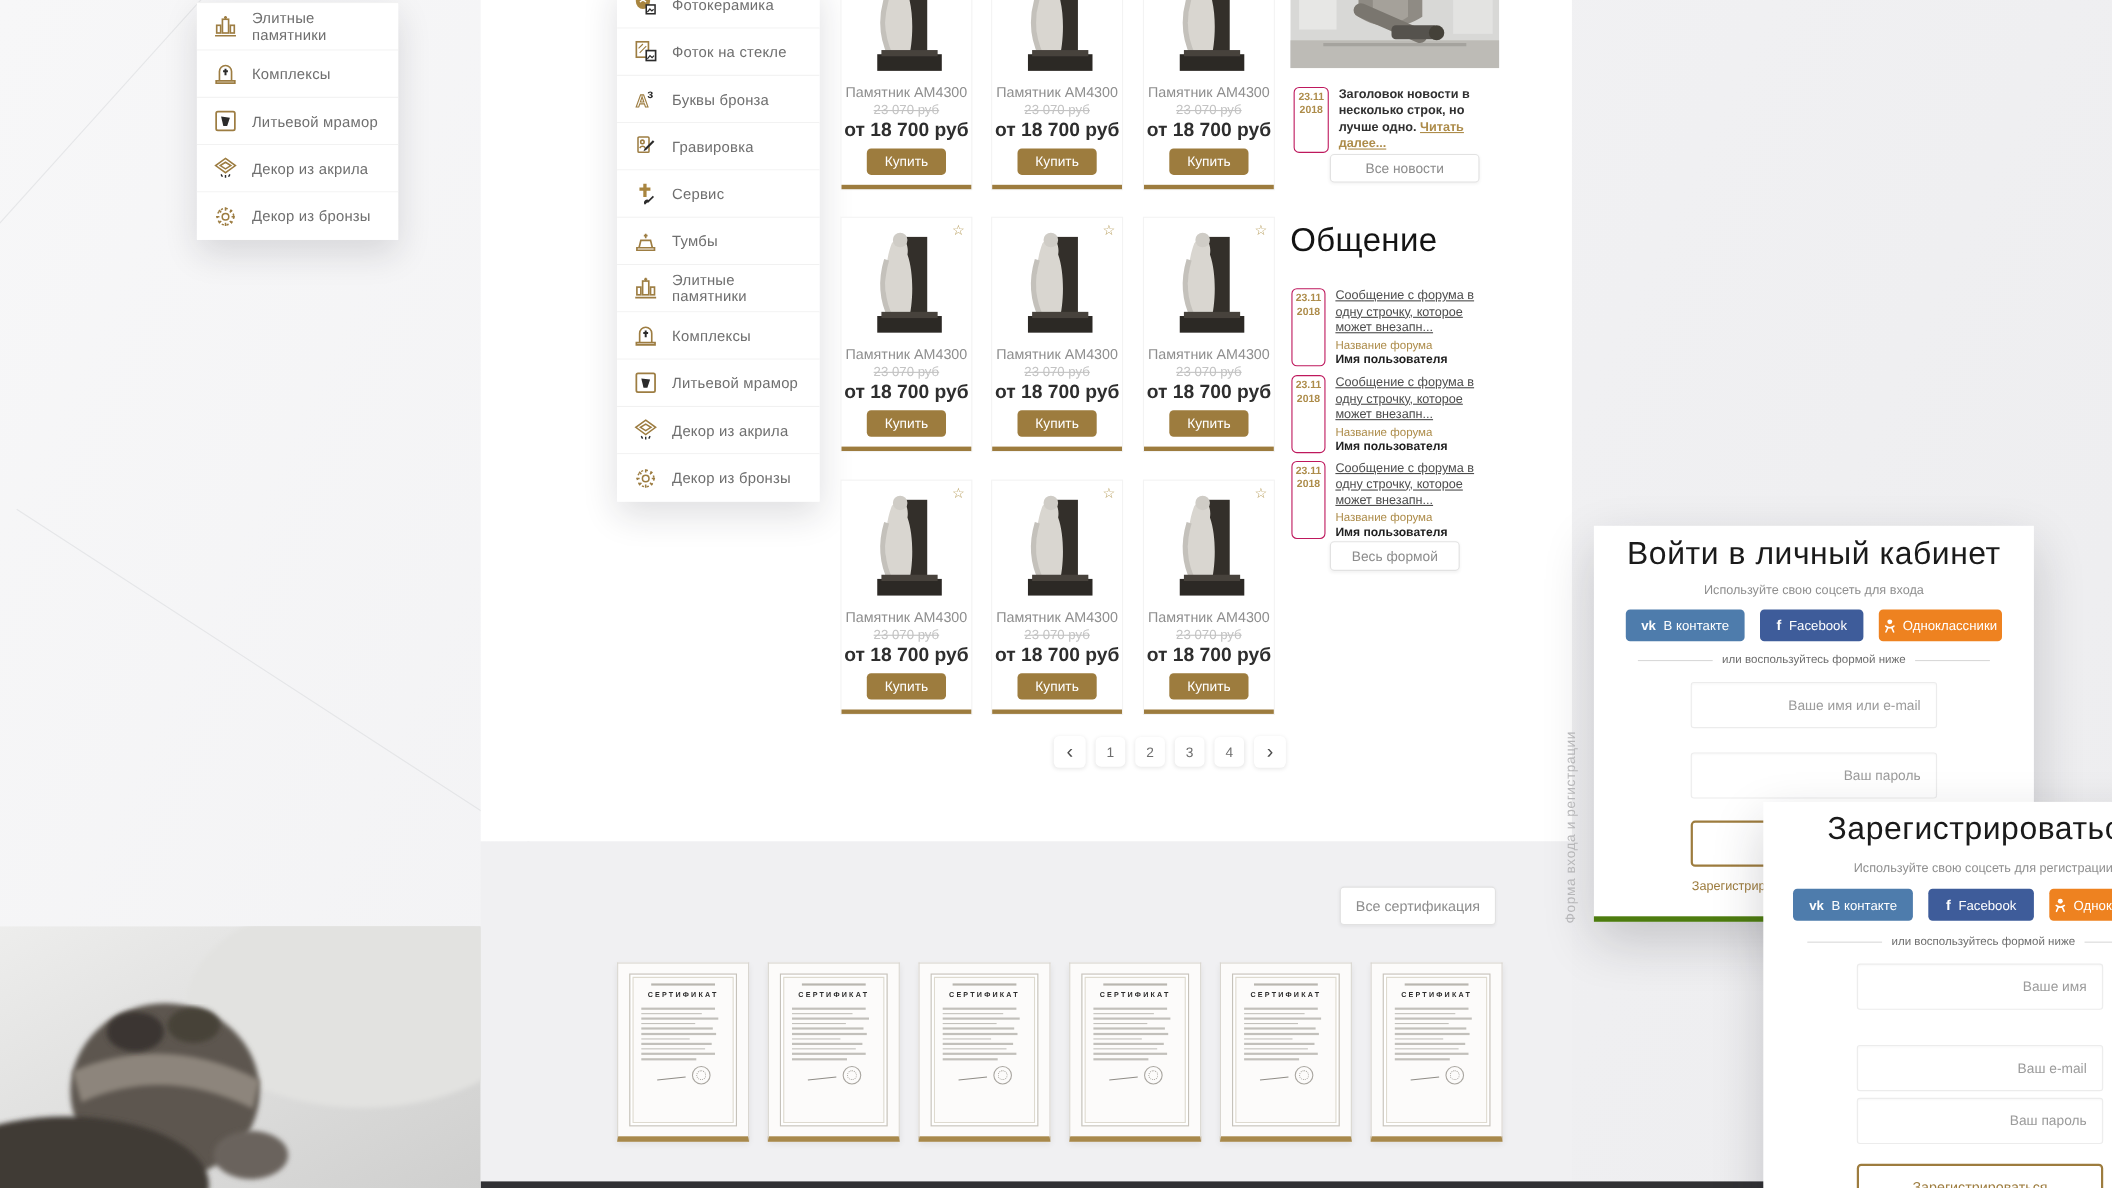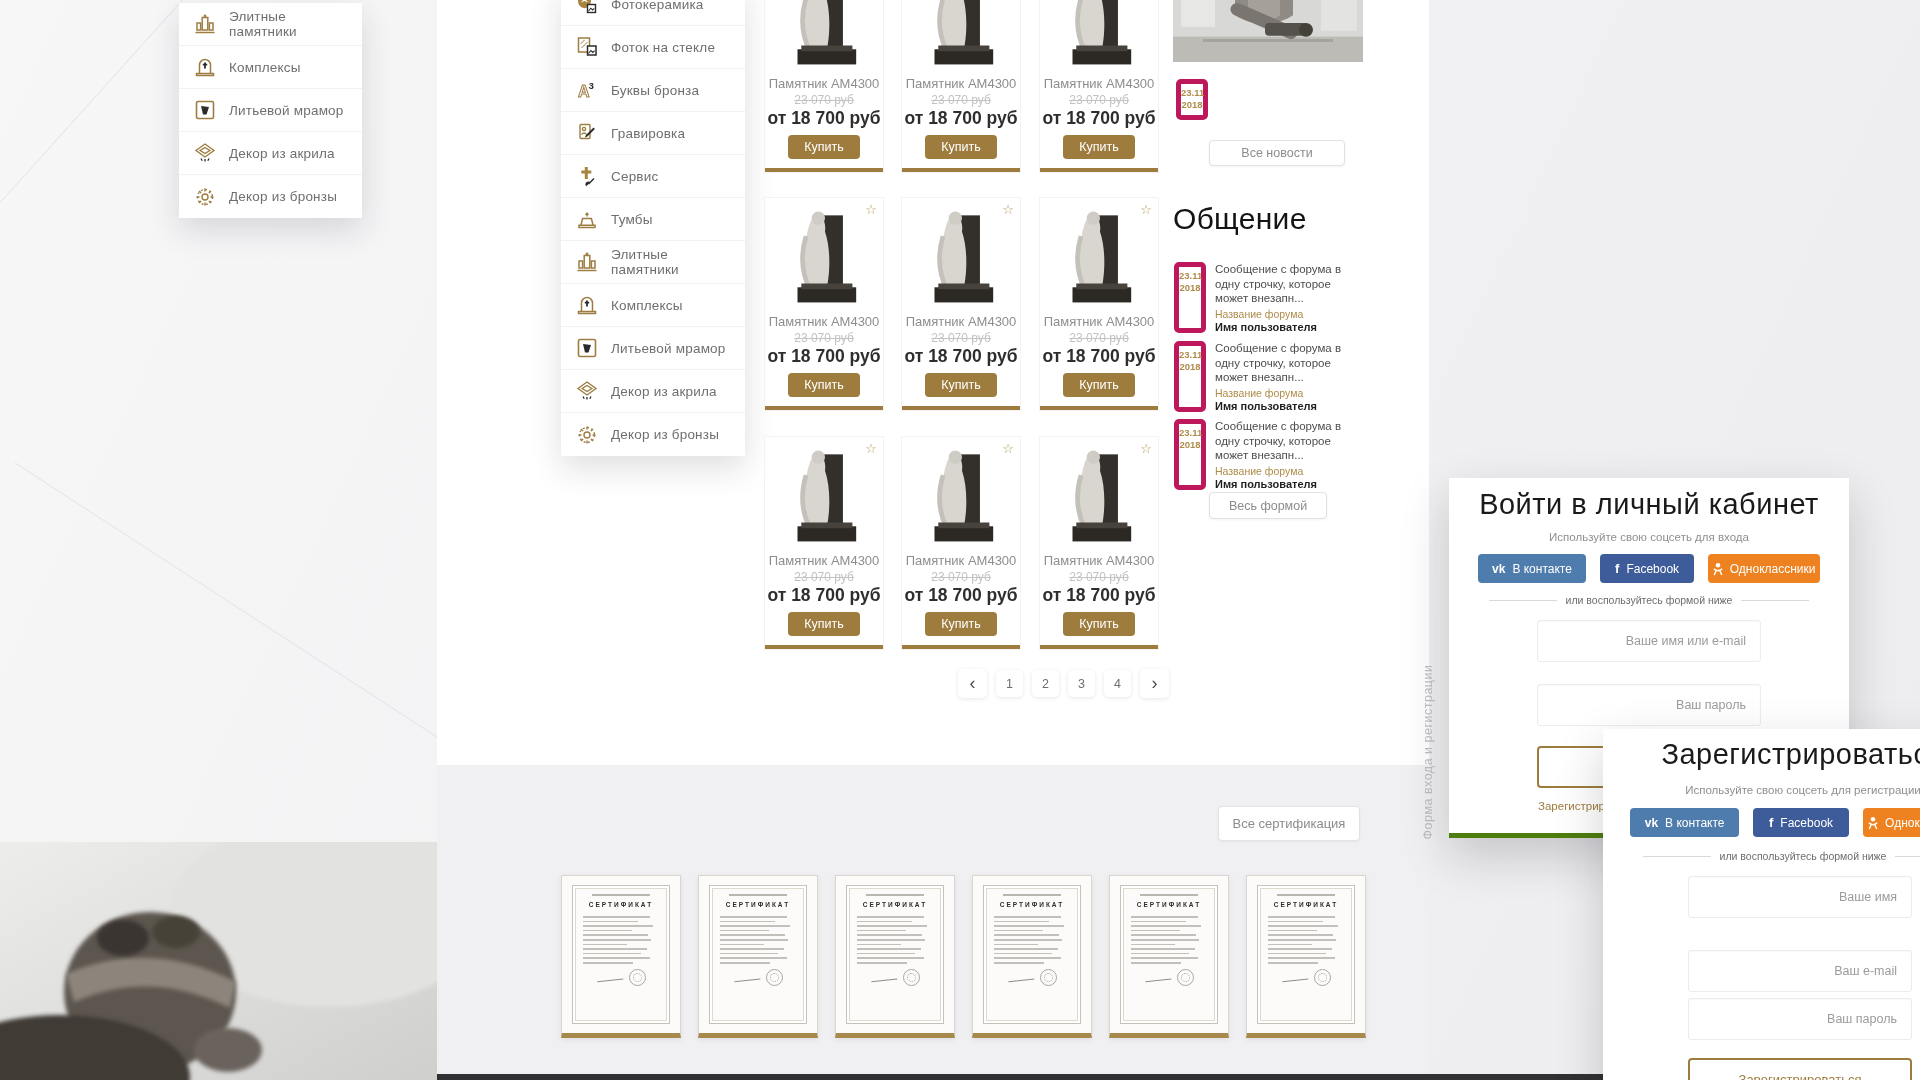--- a/index.html
+++ b/index.html
@@ -40,34 +40,34 @@
 
   
   .pagination { position:absolute; left:958px; top:669px; display:flex; gap:9px; align-items:center; }
   .pg { background:#fff; border-radius:5px; box-shadow:0 1px 4px rgba(0,0,0,.10);
      color:#6e6e6e; display:flex; align-items:center; justify-content:center; cursor:pointer; }
   .pg.num { width:27px; height:27px; font-size:12.5px; }
   .pg.nav { width:29px; height:29px; font-size:18px; color:#4c4c4c; }
 
   
   .news-photo { position:absolute; left:1173px; top:-18px; width:190px; height:80px; }
-  .date-badge { width:32px; border:5px solid #be185d; border-radius:5px; color:#ad8c4a;
+  .date-badge { width:32px; border:1px solid #be185d; border-radius:5px; color:#ad8c4a;
      font-size:9.5px; font-weight:bold; text-align:center; line-height:1.3; padding:3px 0; background:#fff; }
   .news-item { position:absolute; left:1176px; top:79px; display:flex; gap:9px; width:182px; }
   .news-text { font-size:11.5px; font-weight:bold; color:#303030; line-height:1.3; width:140px; }
   .gold-link { color:#ad8c4a; text-decoration:underline; cursor:pointer; }
   .ghost-btn { position:absolute; background:#fff; border:1px solid #e2e2e2; border-radius:4px;
      color:#8c8c8c; font-size:12.5px; display:flex; align-items:center; justify-content:center;
      box-shadow:0 1px 3px rgba(0,0,0,.05); cursor:pointer; }
   #news-btn { left:1209px; top:140px; width:136px; height:26px; }
   #forum-btn { left:1209px; top:492px; width:118px; height:27px; }
   .section-title { position:absolute; color:#141414; font-weight:500; letter-spacing:.3px; }
   #forum-title { left:1173px; top:202px; font-size:30px; }
   .forum-item { position:absolute; left:1174px; display:flex; gap:9px; width:186px; }
-  .forum-msg { font-size:11.5px; color:#4d4d4d; line-height:1.28; width:146px; }
+  .forum-msg { font-size:11.5px; color:#4d4d4d; line-height:1.28; width:146px;text-decoration:underline; }
   .forum-name { font-size:10.5px; color:#ad8c4a; margin-top:2px; cursor:pointer; }
   .forum-user { font-size:11px; color:#1f1f1f; font-weight:bold; margin-top:1px; }
 
   
   #cert-title { left:561px; top:800px; font-size:29px; }
   #cert-btn { left:1218px; top:806px; width:142px; height:35px; font-size:13px; }
   .cert { position:absolute; top:875px; width:120px; height:163px; background:#fcfbfa;
      border:1px solid #d9d6d0; border-bottom:5px solid #a8894c; box-shadow:0 2px 6px rgba(0,0,0,.07);
      padding:9px 10px; cursor:pointer; }
   .cert-frame { height:100%; border:1px solid #c6c2ba; box-shadow:inset 0 0 0 2px #fff, inset 0 0 0 3px #dedacf;
@@ -412,20 +412,21 @@
     <rect x="92" y="42" width="42" height="13" rx="4" fill="#55524d"></rect>
     <circle cx="133" cy="49" r="7" fill="#444139"></circle>
     <path d="M30 60 h130" stroke="#a5a39e" stroke-width="3"></path>
   </svg>
 
   <div class="news-item">
     <div class="date-badge">
       <div>23.11</div>
       <div>2018</div>
     </div>
+    <div class="news-text"><span>Заголовок новости в несколько строк, но лучше одно. </span><span class="gold-link">Читать далее...</span></div>
   </div>
   <div class="ghost-btn" id="news-btn">Все новости</div>
 
   <div class="section-title" id="forum-title">Общение</div>
   <div id="forum-list">
       <div class="forum-item" style="top:262px;">
         <div class="date-badge">
           <div>23.11</div>
           <div>2018</div>
         </div>

